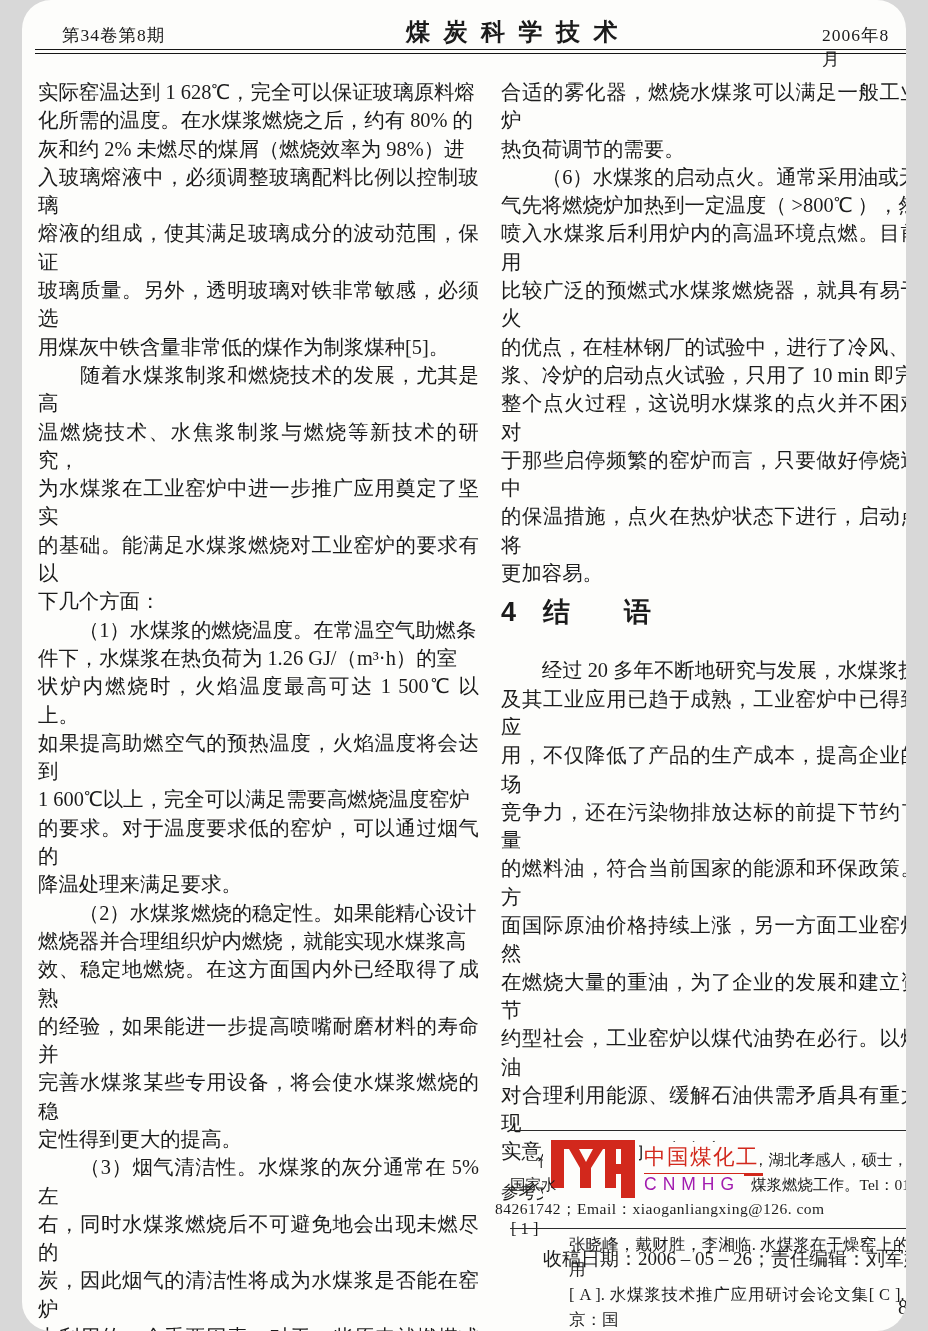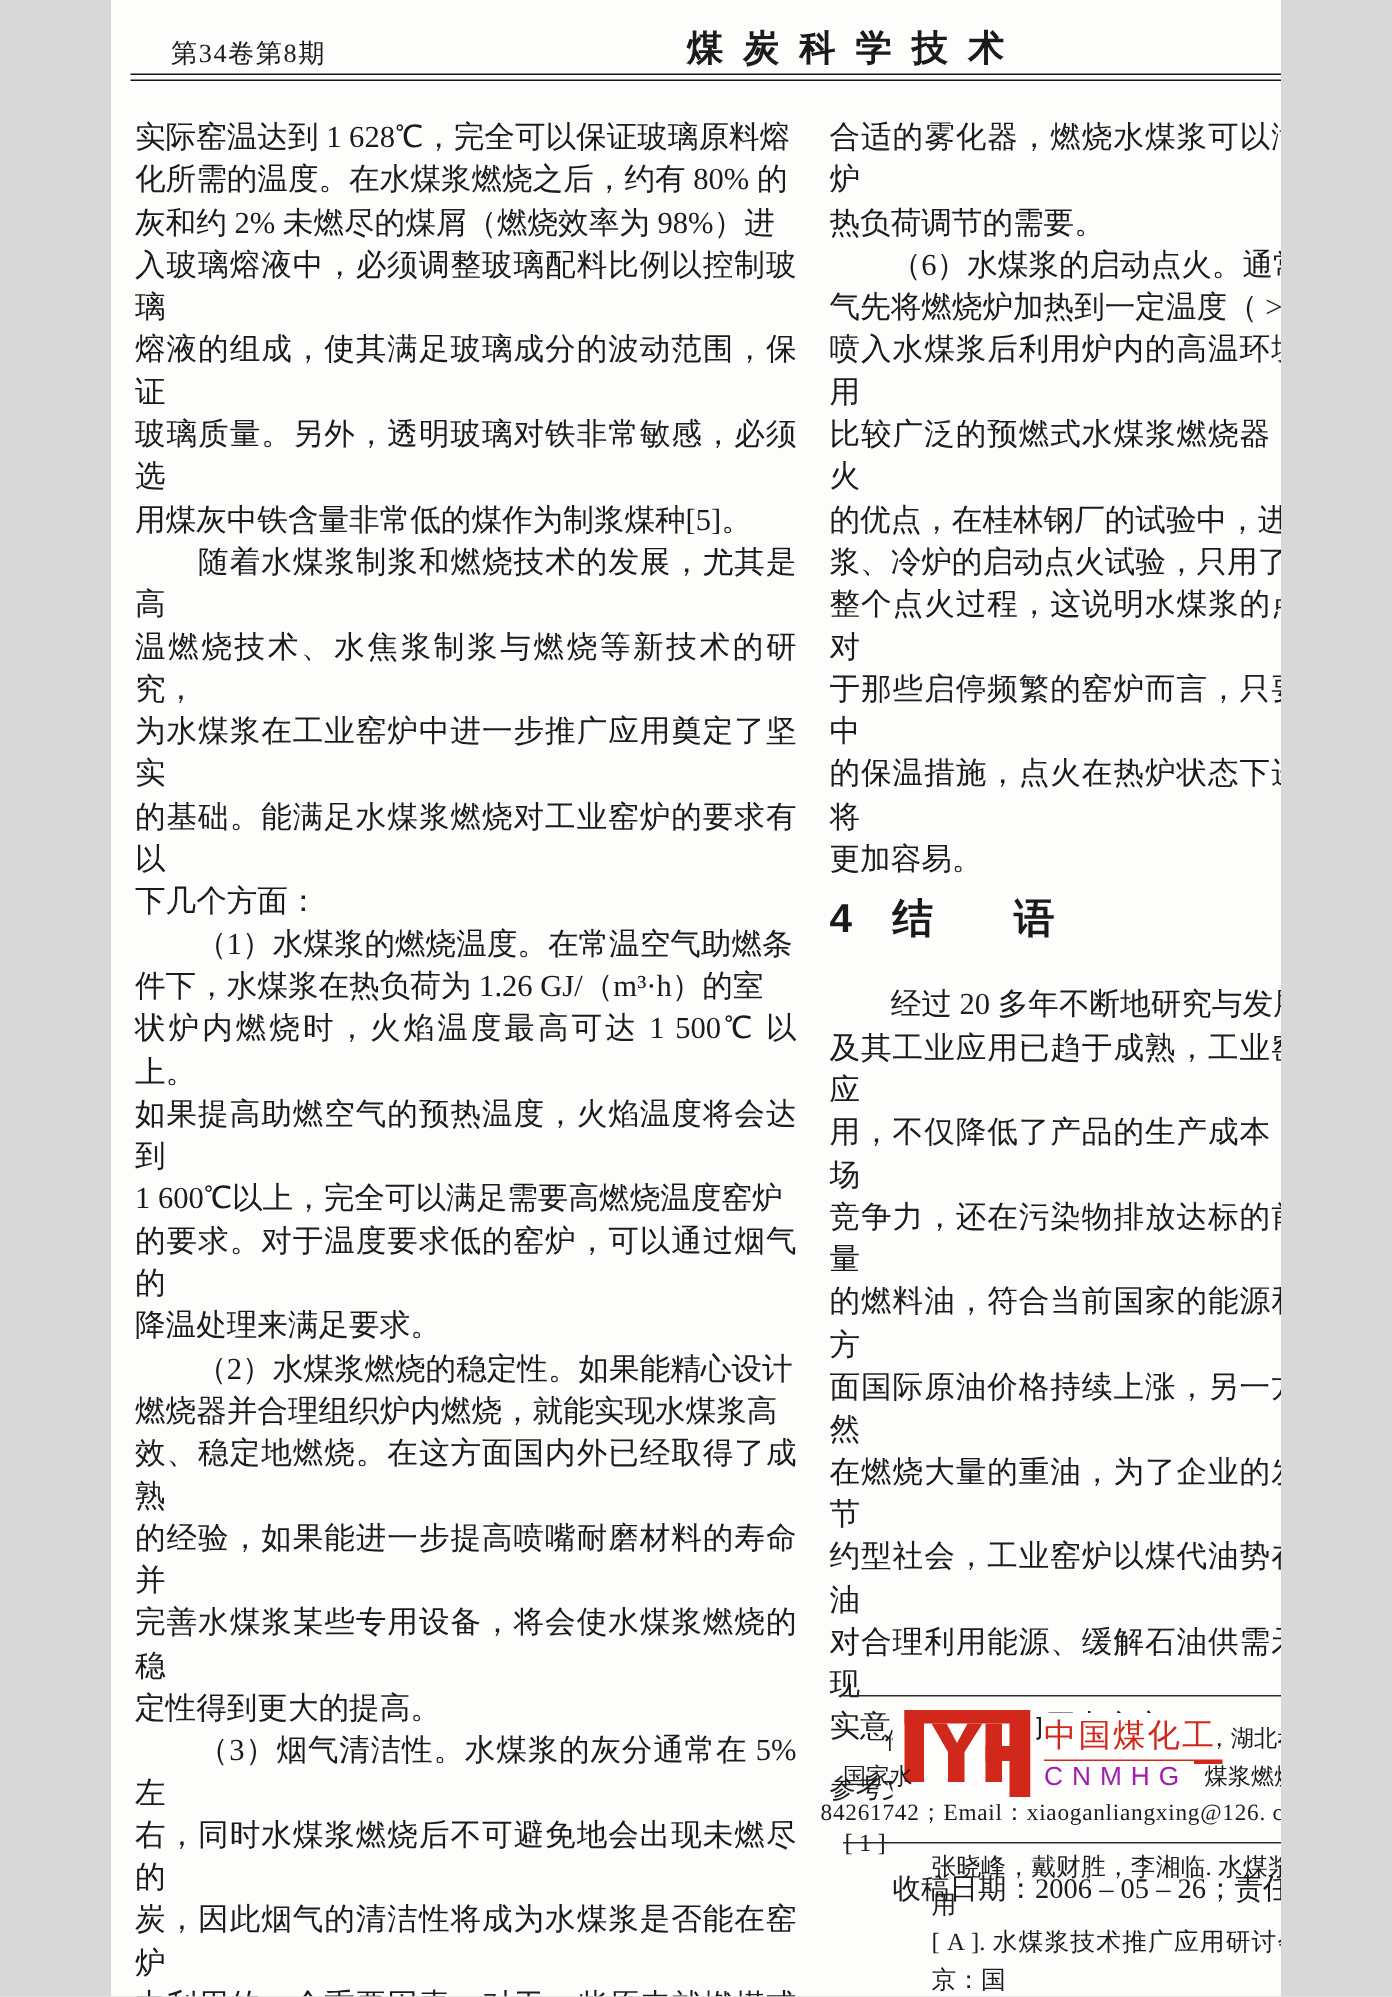--- a/index.html
+++ b/index.html
@@ -1,20 +1,21 @@
 <!DOCTYPE html>
 <html><head>
 <meta charset="utf-8">
 <style>
   html,body { margin:0; padding:0; background:#d8d8d8; }
   #page {
-    position:relative; width:780px; height:1331px;
+    position:relative; width:884px; height:1331px;
     background:#fdfdfb; color:#1b1b1b; overflow:hidden;
     font-family:"Liberation Serif", serif;
     margin:0 auto;
+    border-radius:29px;
   }
   
   .h-issue   { position:absolute; left:40px;  top:23px; font-size:17.5px; letter-spacing:1px; }
   .h-title   { position:absolute; left:384px; top:16px; font-size:24px; font-weight:bold;
                letter-spacing:13.5px; font-family:"Liberation Sans", sans-serif; white-space:nowrap; }
   .h-date    { position:absolute; left:800px; top:23px; font-size:17.5px; letter-spacing:1px; }
   .h-rule    { position:absolute; left:13px;  top:49px; width:903px; height:3px;
                border-top:1.5px solid #161616; border-bottom:1.5px solid #161616; }
   
   .col { position:absolute; top:78px; width:441px; }

